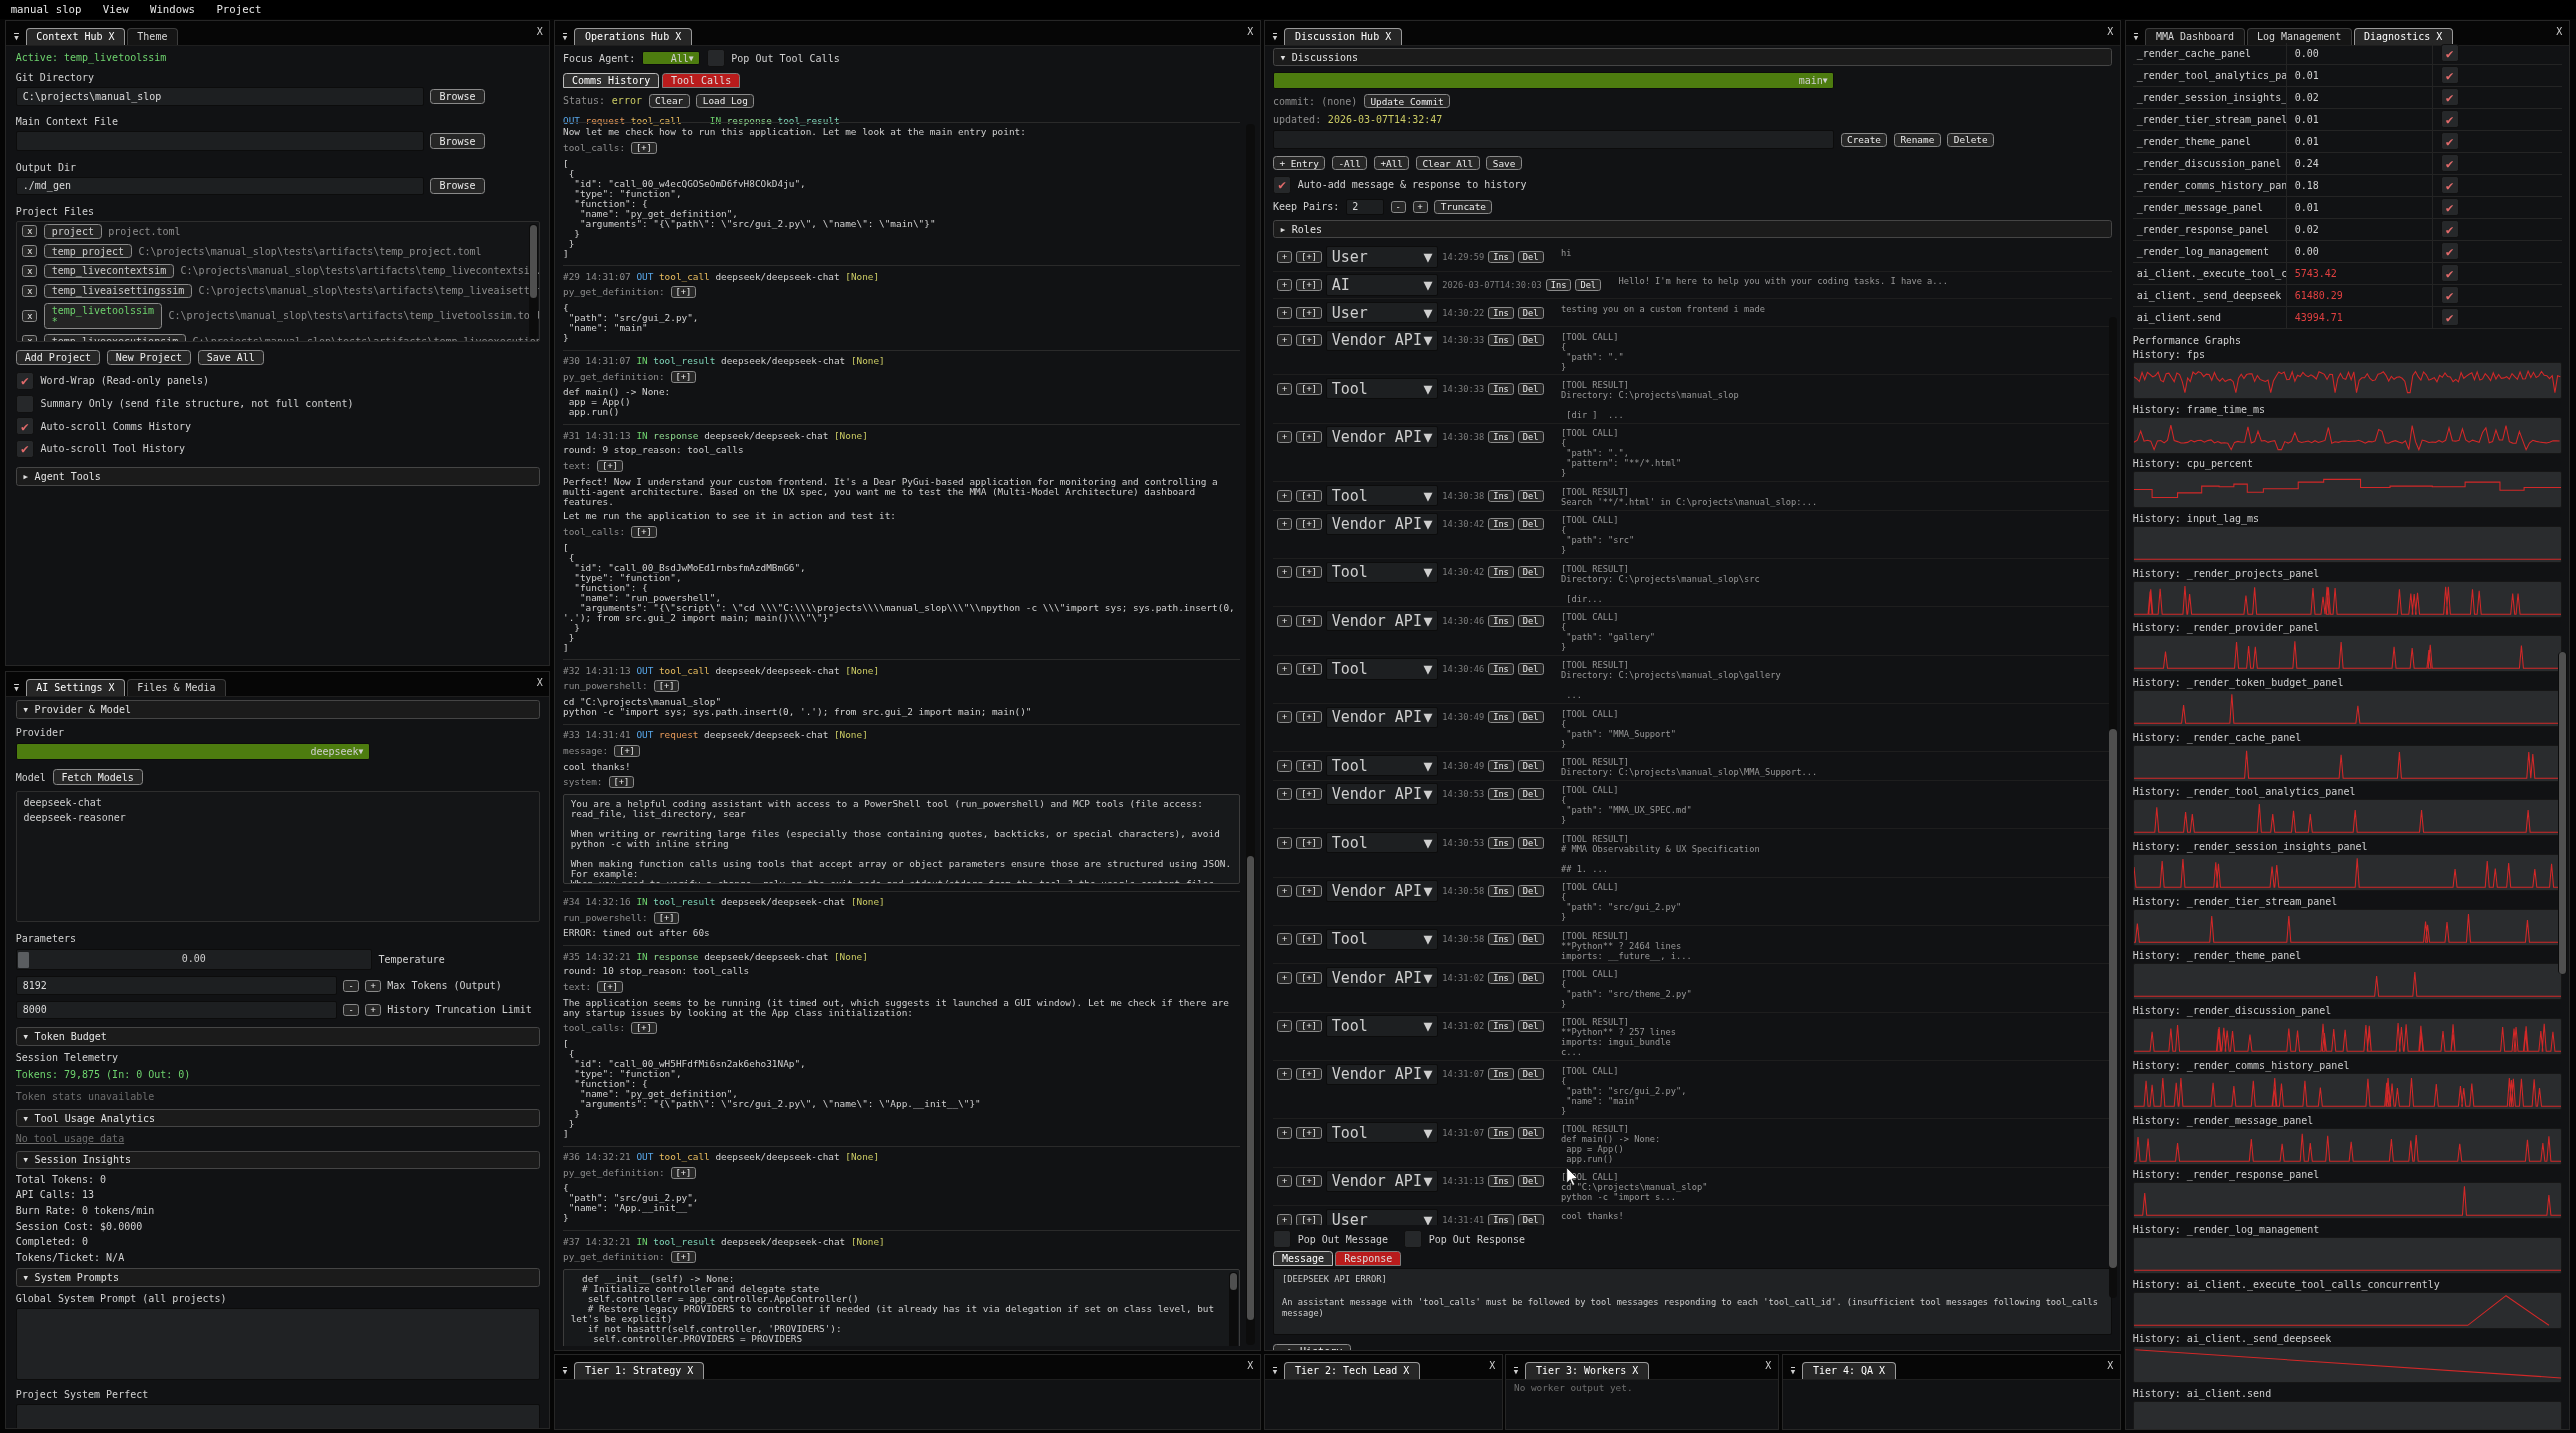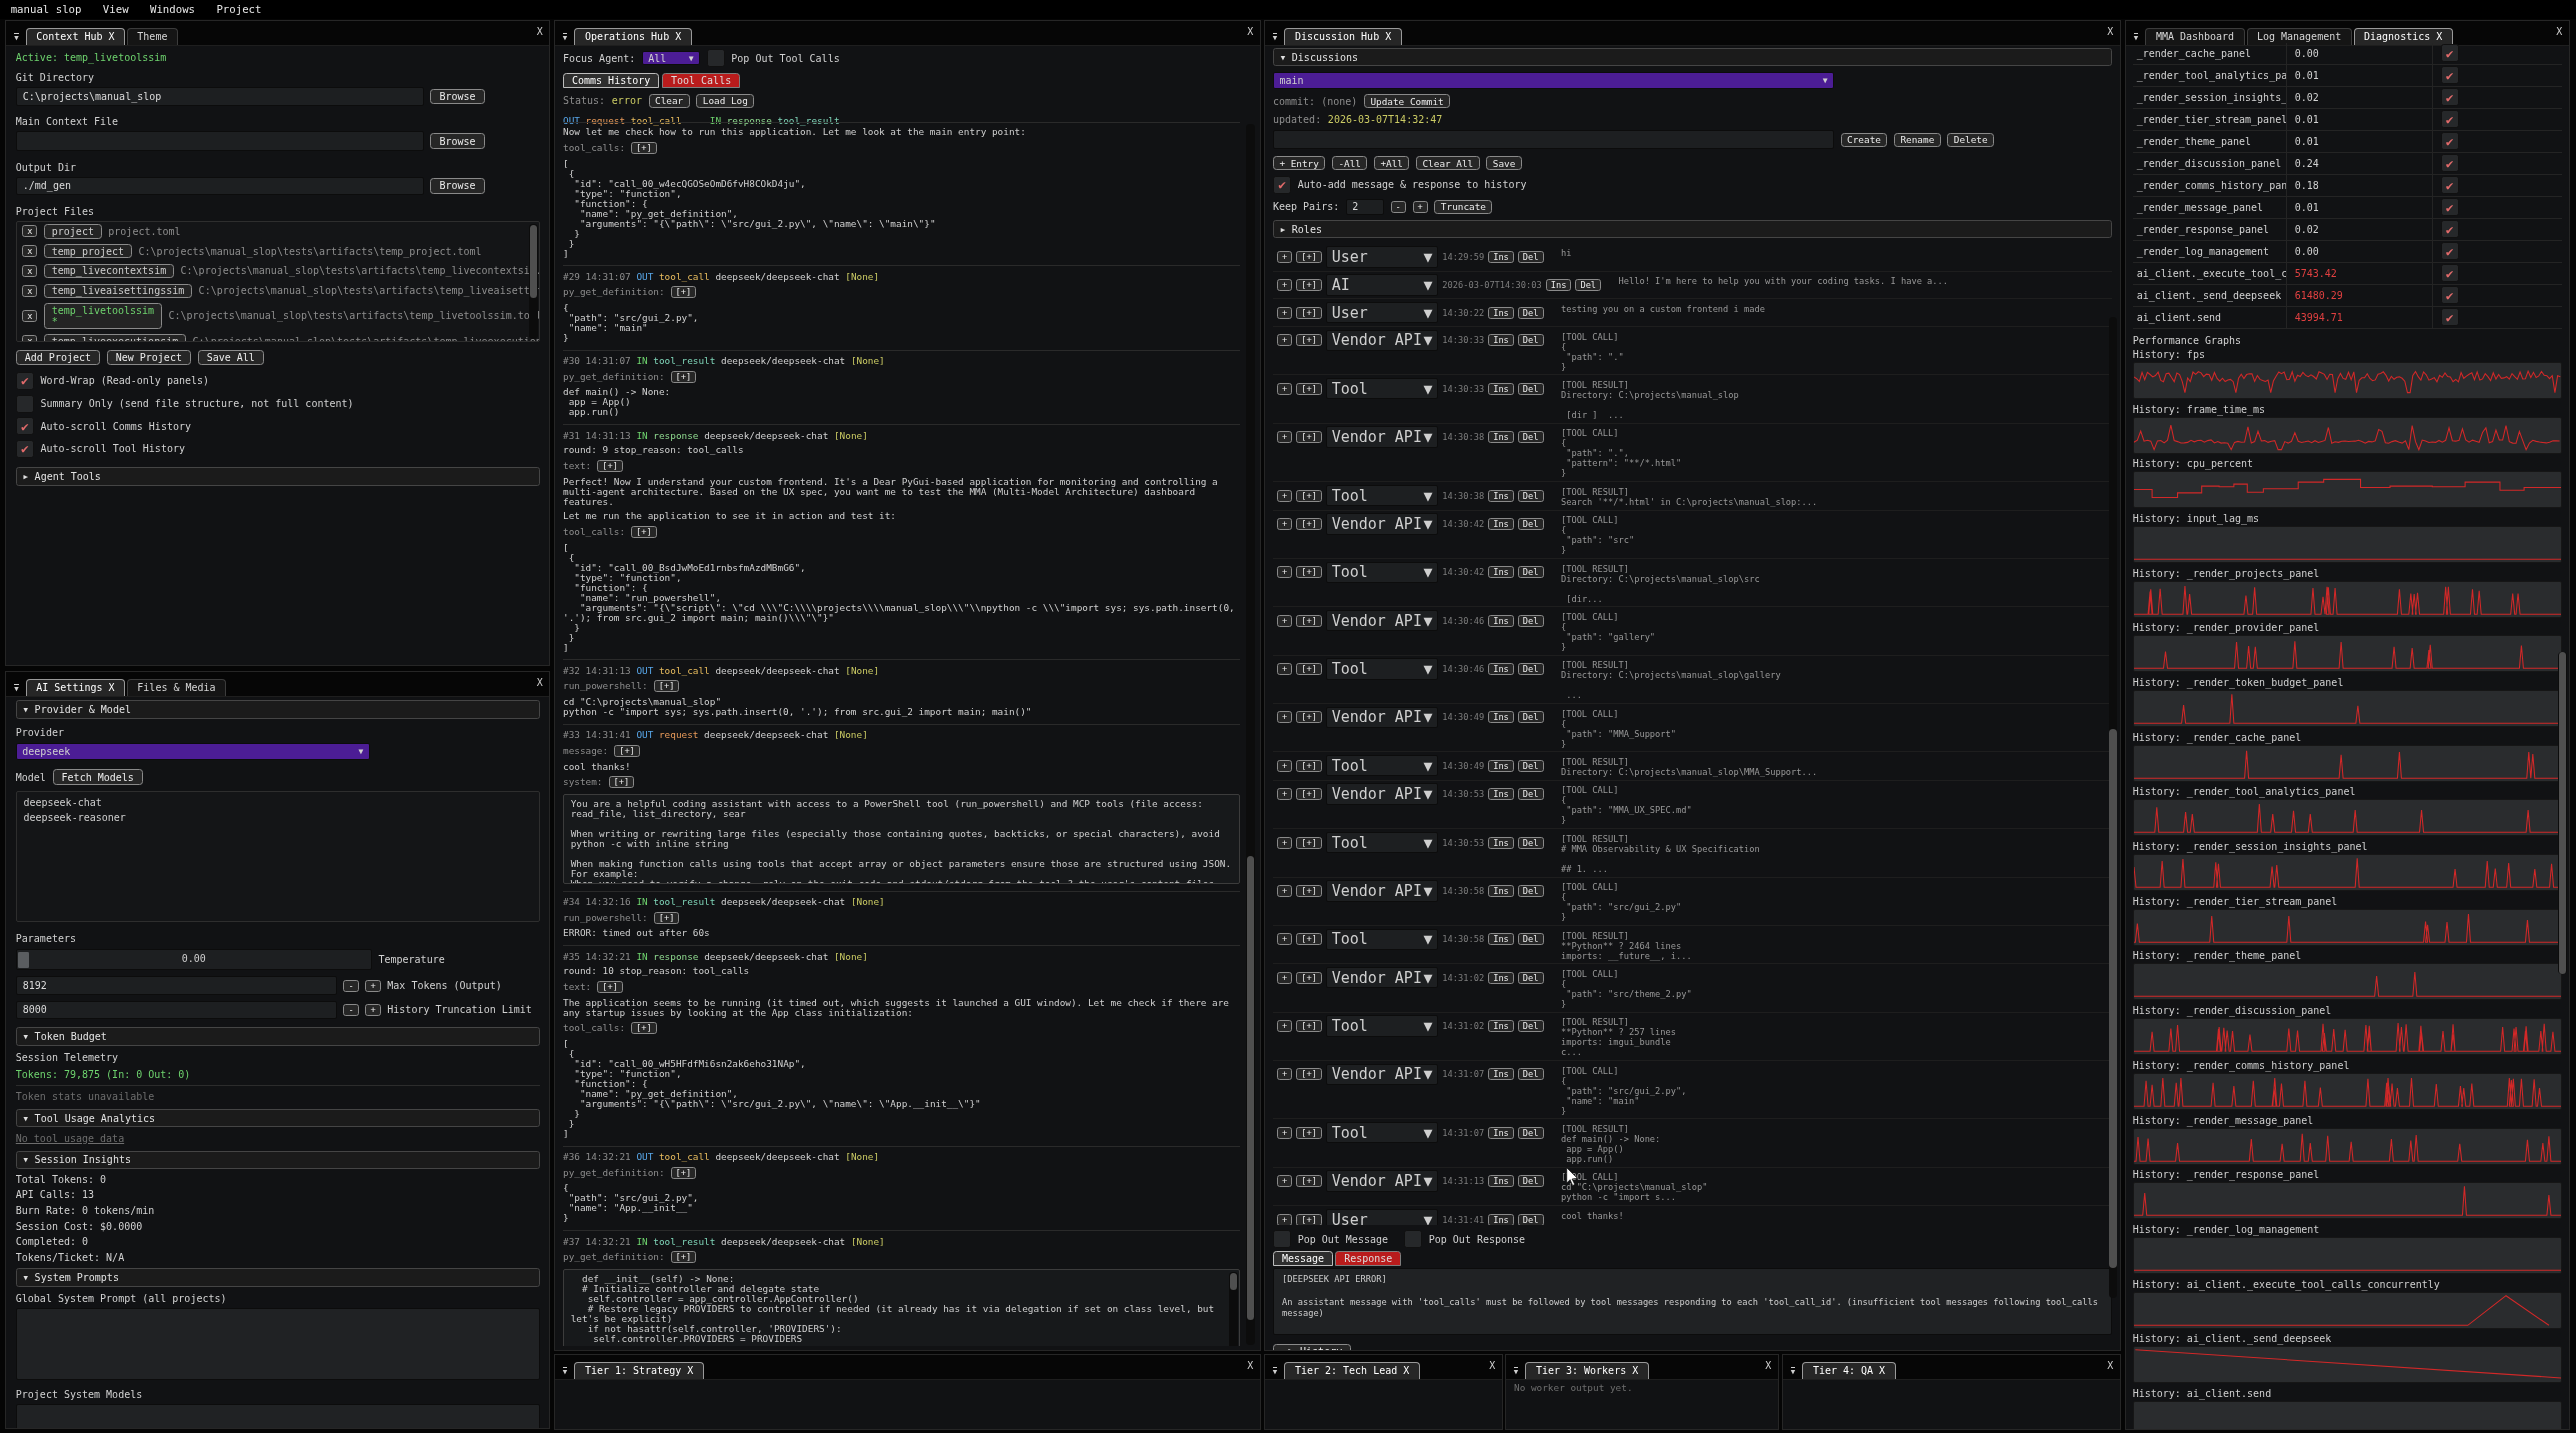--- a/index.html
+++ b/index.html
@@ -18,21 +18,21 @@
        padding:2px 9.4px 2.7px;color:#d6d6d6;font-size:10px;margin-right:2px;white-space:nowrap;}
   .tab.active{background:#262626;border-color:#9a9a9a;color:#fff;}
   .panelX{position:absolute;right:6.7px;top:4.7px;color:#cfcfcf;font-size:10px;}
   .pbody{position:absolute;left:0;right:0;top:21.5px;bottom:0;padding:6.7px 9.4px;overflow:hidden;}
   .btn{display:inline-block;background:#262626;border:0.7px solid #8a8a8a;border-radius:3.4px;
        padding:1.3px 8px;color:#ececec;font-size:10px;white-space:nowrap;}
   .btn.sm{padding:0.7px 5.4px;font-size:9.4px;}
   .btn.xs{padding:0 4px;font-size:8.7px;border-radius:2.7px;}
   .input{background:#1d1f21;border:0.7px solid #0c0c0c;border-radius:2px;padding:2.7px 6px;
          color:#dcdcdc;font-size:10px;box-sizing:border-box;}
-  .combo{display:flex;justify-content:space-between;align-items:center;background:#4c1d95;
+  .combo{display:flex;justify-content:flex-end;align-items:center;background:#4d7c0f;
          border:0.7px solid #0c0c0c;border-radius:2px;padding:2px 5.4px;box-sizing:border-box;}
   .combo .arr{color:#cfcfcf;font-size:8px;}
   .chk{width:16px;height:16px;background:#26282a;border:0.7px solid #101010;border-radius:2.7px;
        display:inline-flex;align-items:center;justify-content:center;color:#e06a6a;
        font-size:12.7px;flex:0 0 auto;}
   .hdrbar{background:#1b1b1b;border:0.7px solid #454545;border-radius:2.7px;padding:2.7px 6.7px;
           color:#e4e4e4;font-size:10px;display:flex;align-items:center;gap:6.7px;}
   .hdrbar .tri{font-size:7.4px;color:#e0e0e0;}
   .row{display:flex;align-items:center;gap:6.7px;margin:6px 0;}
   .lbl{color:#d2d2d2;}
@@ -255,21 +255,21 @@
         <div class="lbl" style="margin: 4.7px 0px;">Session Cost: $0.0000</div>
         <div class="lbl" style="margin: 4.7px 0px;">Completed: 0</div>
         <div class="lbl" style="margin: 4.7px 0px;">Tokens/Ticket: N/A</div>
       </div>
     <div class="hdrbar" style="margin-top:5.4px;">
       <span class="tri">▼</span>
       <span>System Prompts</span>
     </div>
     <div class="lbl" style="margin-top:6.7px;">Global System Prompt (all projects)</div>
     <textarea class="ta" style="height: 72px; margin-top: 4px;"></textarea>
-    <div class="lbl" style="margin-top:6.7px;">Project System Models</div>
+    <div class="lbl" style="margin-top:6.7px;">Project System Perfect</div>
     <textarea class="ta" style="height: 72px; margin-top: 4px;"></textarea>
   </div>
 </div>
 
 <div class="panel" style="left:554px;top:20px;width:707px;height:1331px;">
   <div class="tabbar">
     <div class="wmenu">
         <span>▼</span>
       </div>
     <div class="tab active">Operations Hub X</div>

